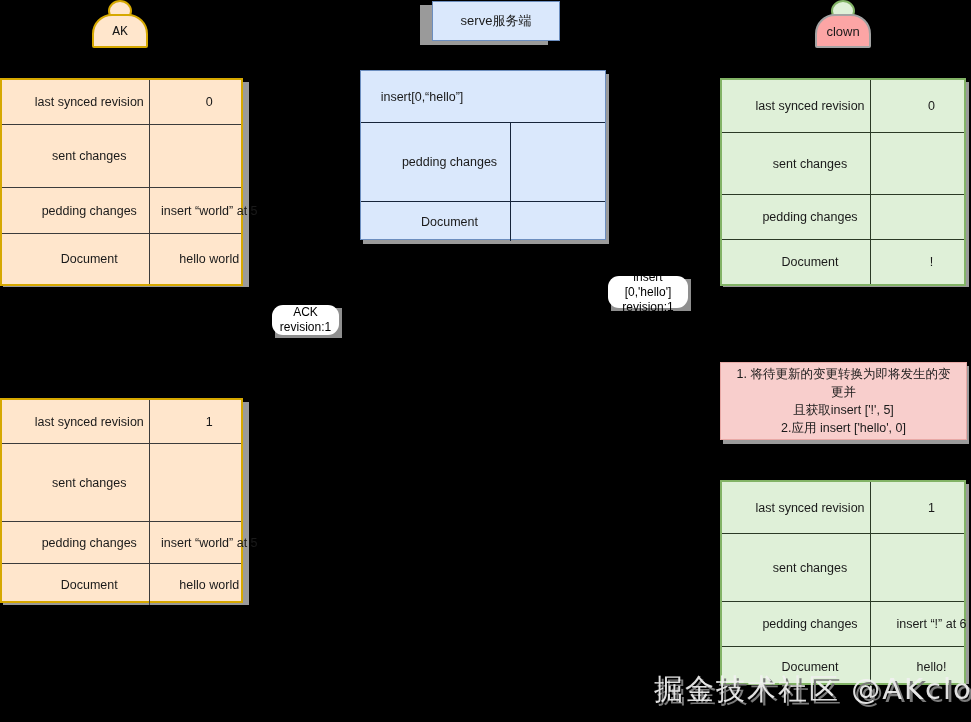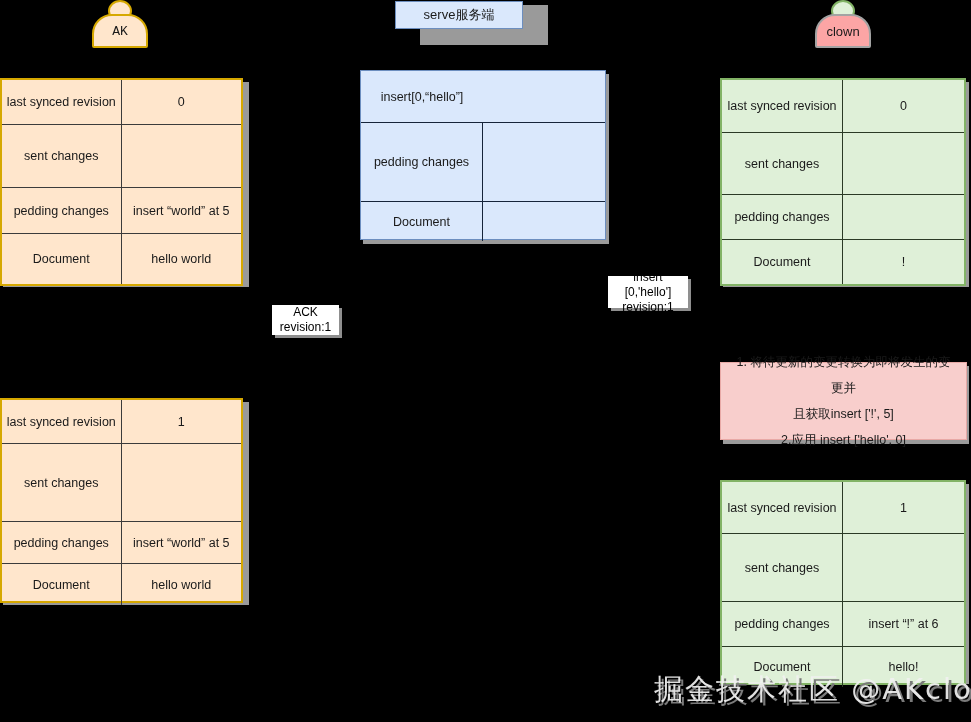--- a/index.html
+++ b/index.html
@@ -43,21 +43,21 @@
   .lifeline{background:#000;width:1px;}
 
   
   .stable{display:flex;flex-direction:column;box-sizing:border-box;}
   .srow{display:flex;flex:0 0 auto;box-sizing:border-box;}
   .scell{
     display:flex;align-items:center;justify-content:center;
     box-sizing:border-box;font-size:12.5px;text-align:center;
     padding:2px 4px;overflow:hidden;
   }
-  .scell.k{flex:0 0 50%;}
+  .scell.k{flex:0 0 50%;margin-left:28px;}
   .scell.v{flex:0 0 50%;}
 
   
   .t-orange{background:#ffe6cc;border:2px solid #d6a800;}
   .t-orange .scell{border-right:1px solid #3b3b3b;}
   .t-orange .scell.v{border-right:none;}
   .t-orange .srow{border-bottom:1px solid #3b3b3b;}
   .t-orange .srow:last-child{border-bottom:none;}
 
   
@@ -73,28 +73,28 @@
   .t-green .scell.v{border-right:none;}
   .t-green .srow{border-bottom:1px solid #2b3a26;}
   .t-green .srow:last-child{border-bottom:none;}
 
   .tshadow{background:#9a9a9a;}
 
   
   .msg{
     background:#ffffff;color:#000;font-size:12px;line-height:15px;
     text-align:center;padding:2px 4px;box-sizing:border-box;
-    display:flex;flex-direction:column;align-items:center;justify-content:center;
+    display:flex;flex-direction:column;align-items:center;justify-content:center;border-radius:11px;
   }
   .msg-shadow{background:#8f8f8f;}
 
   
   .note{
     background:#f8cecc;border:1px solid #e8a9a6;
-    font-size:12.5px;line-height:26px;text-align:center;color:#1a1a1a;
+    font-size:12.5px;line-height:18px;text-align:center;color:#1a1a1a;
     padding:8px 10px;box-sizing:border-box;
     display:flex;flex-direction:column;align-items:center;justify-content:center;
   }
   .note-shadow{background:#9a9a9a;}
 
   
   .watermark{
     font-size:29px;color:#f2f2f2;opacity:.92;white-space:nowrap;
     letter-spacing:2px;font-family:"DejaVu Sans",sans-serif;
   }
@@ -112,21 +112,21 @@
 
 <div class="abs actor actor-ak" style="left:90px;top:0px;font-family:Liberation Mono, monospace;">
   <div class="shadow"></div>
   <div class="head"></div>
   <div class="body">
     <span class="label">AK</span>
   </div>
 </div>
 
 <div class="abs srvbox-shadow" style="left:420px;top:5px;width:128px;height:40px;"></div>
-<div class="abs srvbox" style="left:395px;top:1px;width:128px;height:28px;">
+<div class="abs srvbox" style="left:432px;top:1px;width:128px;height:40px;">
   <span>serve服务端</span>
 </div>
 
 <div class="abs actor actor-clown" style="left:813px;top:0px;">
   <div class="shadow"></div>
   <div class="head"></div>
   <div class="body">
     <span class="label">clown</span>
   </div>
 </div>

